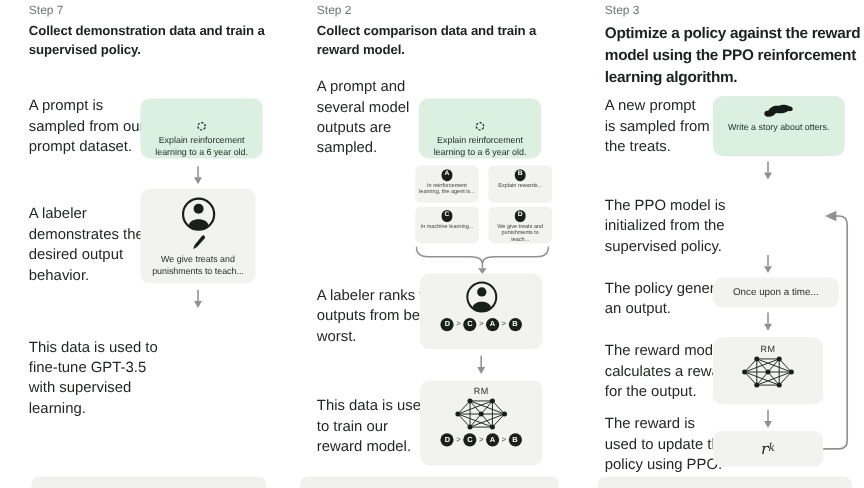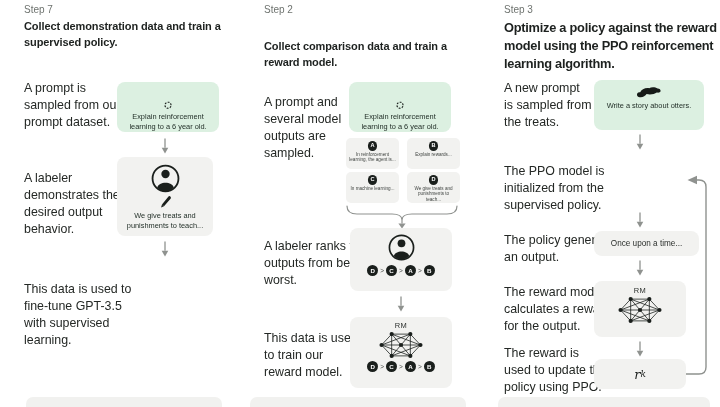--- a/index.html
+++ b/index.html
@@ -116,23 +116,23 @@
 
     <svg class="arr" style="left:160px;top:241px;" width="10" height="16" viewBox="0 0 10 16">
         <use href="#darr"></use>
       </svg>
 
     <p class="note" style="left:24px;top:281px;width:112px;">This data is used to fine-tune GPT-3.5 with supervised learning.</p>
   </section>
 
   <section class="layer">
     <p class="steplbl" style="left:264px;top:4px;">Step 2</p>
-    <h2 class="title" style="left:264px;top:19px;width:208px;margin-top:20px;">Collect comparison data and train a reward model.</h2>
-
-    <p class="note" style="left:264px;top:94px;width:96px;">A prompt and several model outputs are sampled.</p>
+    <h2 class="title" style="left:264px;top:19px;width:208px;">Collect comparison data and train a reward model.</h2>
+
+    <p class="note" style="left:264px;top:64px;width:96px;">A prompt and several model outputs are sampled.</p>
     <div class="gbox" style="left:349px;top:82px;width:102px;height:50px;">
       <svg width="16" height="16" viewBox="0 0 20 20">
           <use href="#cycle"></use>
         </svg>
       <div class="boxtxt">Explain reinforcement learning to a 6 year old.</div>
     </div>
 
     <div class="mini" style="left:346px;top:138px;">
       <div class="minidot">A</div>
       <div class="minitxt">In reinforcement learning, the agent is...</div>

